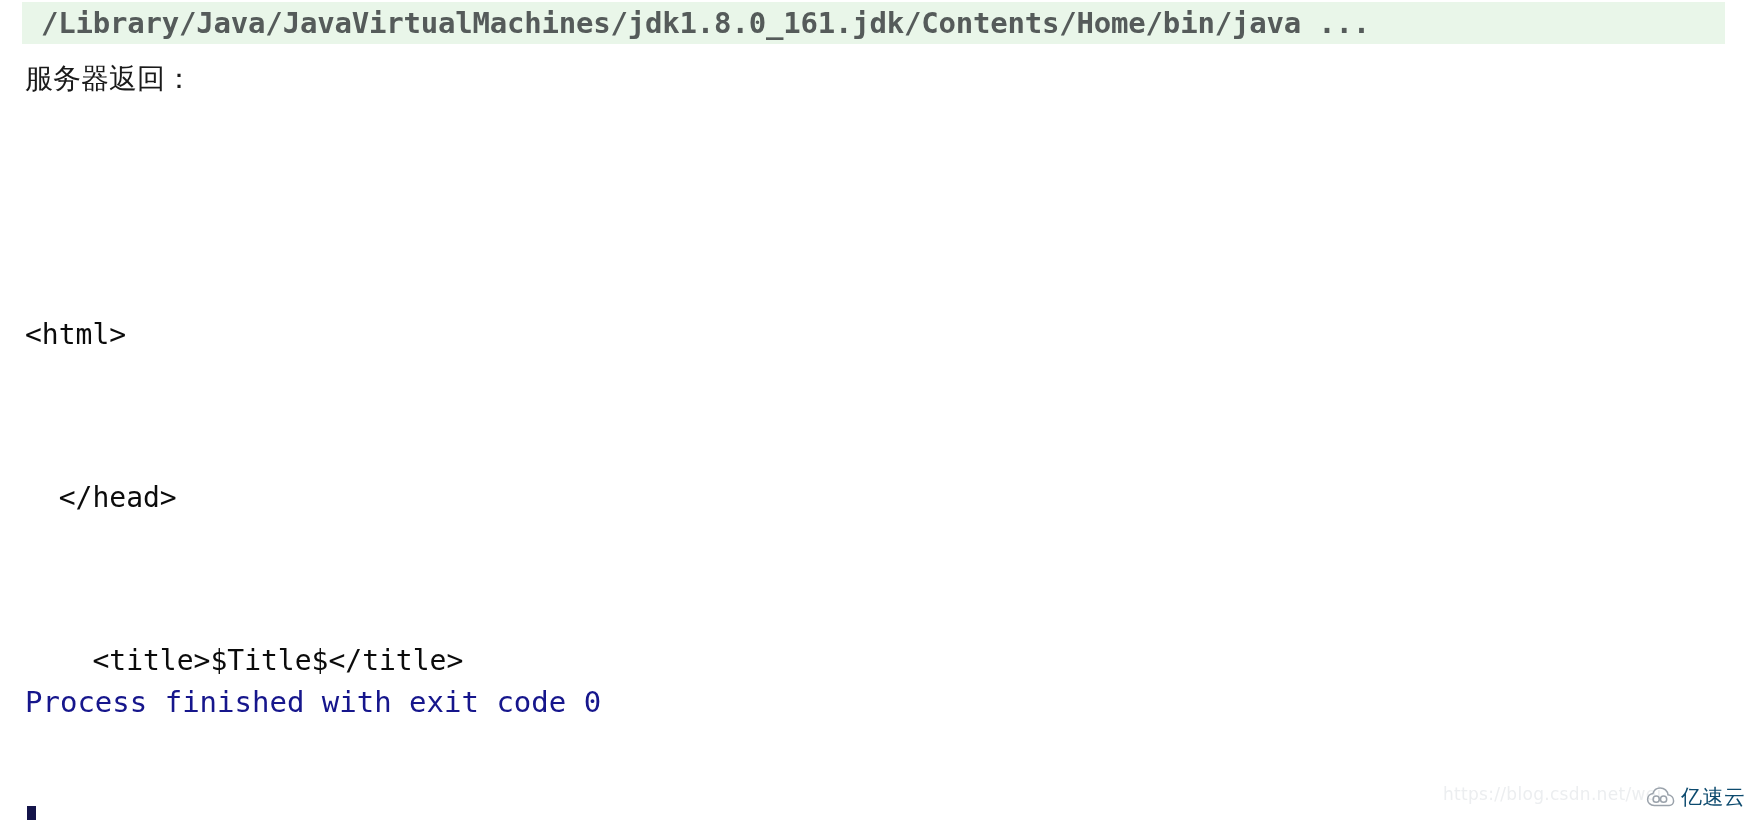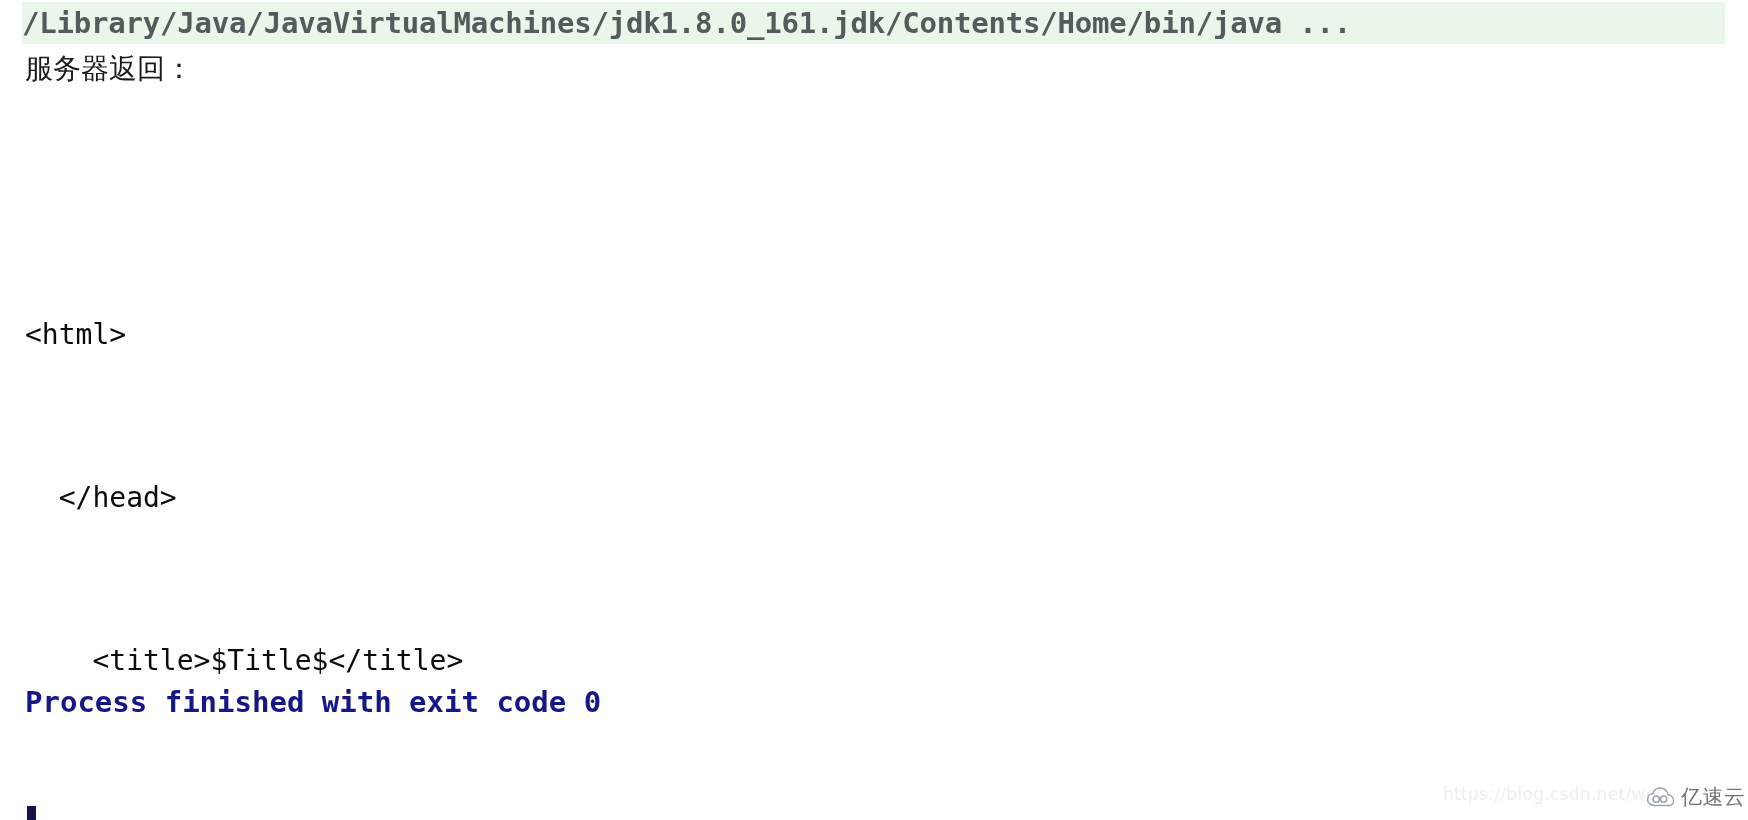--- a/index.html
+++ b/index.html
@@ -37,29 +37,29 @@
     align-items: center;
     overflow: hidden;
     white-space: pre;
   }
   .cmd-text {
     font-family: "DejaVu Sans Mono", "Liberation Mono", monospace;
     font-size: 29px;
     font-weight: bold;
     color: #555b5a;
     letter-spacing: -0.2px;
-    padding-left: 0;
+    padding-left: 19px;
     white-space: pre;
   }
 
   
   .server-line {
     position: absolute;
     left: 25px;
-    top: 49px;
+    top: 59px;
     font-family: "DejaVu Sans", "Liberation Sans", sans-serif;
     font-size: 28px;
     color: #1a1a1a;
     white-space: pre;
     line-height: 40px;
   }
 
   
   .code-block {
     position: absolute;
@@ -81,21 +81,20 @@
   
   .exit-line {
     position: absolute;
     left: 25px;
     top: 681px;
     font-family: "DejaVu Sans Mono", "Liberation Mono", monospace;
     font-size: 29px;
     color: #16168c;
     white-space: pre;
     line-height: 42px;
-    font-weight: bold;
   }
 
   
   .caret {
     position: absolute;
     left: 27px;
     top: 806px;
     width: 9px;
     height: 18px;
     background: #14144a;
@@ -121,21 +120,21 @@
     gap: 5px;
   }
   .wm-logo .cloud-icon {
     display: block;
     width: 30px;
     height: 21px;
   }
   .wm-logo .wm-brand {
     font-family: "DejaVu Sans", "Liberation Sans", sans-serif;
     font-size: 21px;
-    color: #737373;
+    color: #0c4a6e;
     letter-spacing: 0.5px;
     white-space: pre;
     text-align: center;
   }
 </style>
 </head>
 <body>
 
 <div id="console">
 

